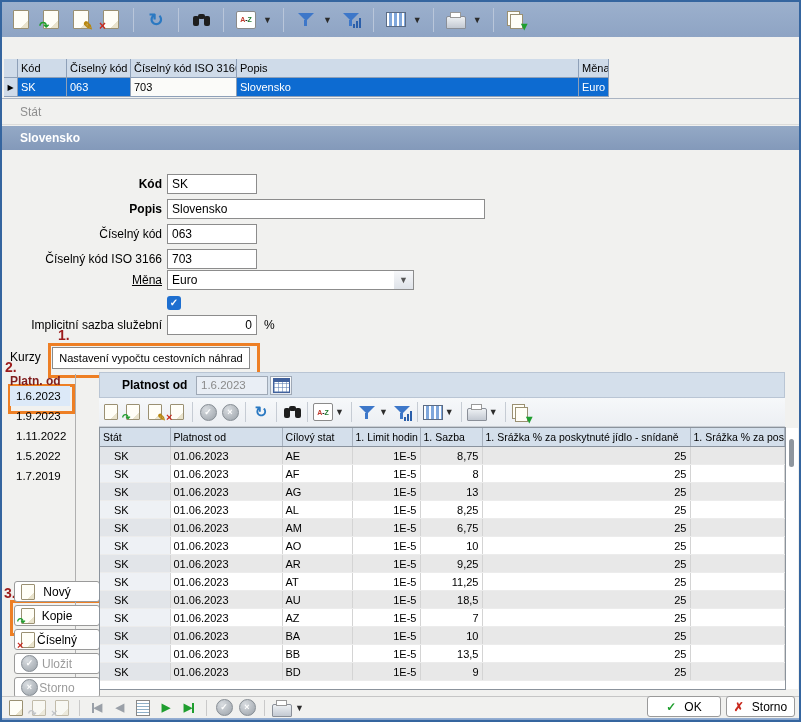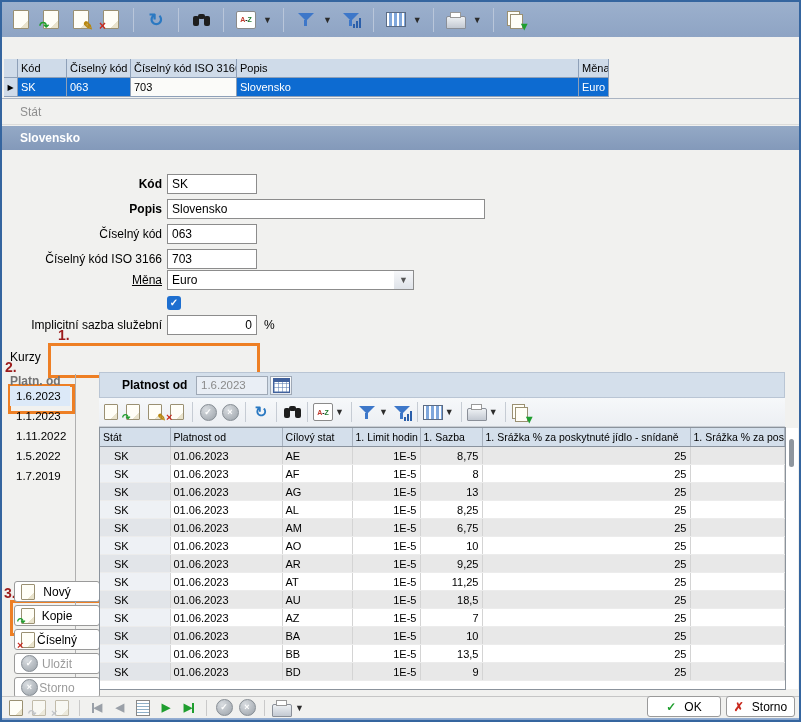--- a/index.html
+++ b/index.html
@@ -76,21 +76,21 @@
   .combo-btn{position:absolute;width:20px;height:20px;box-sizing:border-box;border:1px solid #8c8c8c;border-left:none;background:linear-gradient(#f6f7f9,#dfe3e9);color:#555;font-size:9px;display:flex;align-items:center;justify-content:center;}
   .chk{position:absolute;width:14px;height:14px;background:#1e6fd0;border-radius:3px;color:#fff;font-size:10px;font-weight:bold;display:flex;align-items:center;justify-content:center;line-height:1;}
   .ftext{position:absolute;font-size:12px;color:#000;line-height:20px;}
   
   .tab-kurzy{left:8px;top:348px;font-size:12px;color:#000;}
   .tab-sel{left:50px;top:345px;width:198px;height:22px;background:#fff;border:1px solid #8a8a8a;box-sizing:border-box;font-size:11px;display:flex;align-items:center;justify-content:center;white-space:nowrap;}
   
   .annbox{position:absolute;border:3px solid #ee7f24;pointer-events:none;}
   .annnum{position:absolute;color:#9c1b1b;font-weight:bold;font-size:14px;line-height:1;}
   
-  .vhead{left:8px;top:372px;font-size:12px;font-weight:bold;color:#737373;border-bottom:1px solid #555;padding-bottom:1px;}
+  .vhead{left:8px;top:372px;font-size:12px;font-weight:bold;color:#7f1d1d;border-bottom:1px solid #555;padding-bottom:1px;}
   .vlist{left:8px;top:384px;width:60px;font-size:11.5px;}
   .vdate{height:20px;line-height:20px;padding-left:6px;color:#000;white-space:nowrap;}
   .vdate.sel{background:#dce9f8;}
   .splitter{left:73px;top:372px;width:1px;height:316px;background:#b0b0b0;}
   
   .sbtn{position:absolute;left:12px;width:86px;height:21px;box-sizing:border-box;background:#fff;border:1px solid #9a9a9a;border-radius:3px;font-size:12px;display:flex;align-items:center;justify-content:center;gap:5px;color:#000;}
   .sbtn .bicon{position:absolute;left:6px;display:inline-flex;}
   .sbtn.dis{color:#9b9b9b;}
   
   .pstrip{left:97px;top:370px;width:686px;height:26px;background:#d4dfeb;border:1px solid #b9c5d4;box-sizing:border-box;}
@@ -226,32 +226,33 @@
   <span class="finput" style="left:165px;top:247px;width:90px;">703</span>
   <span class="flabel u" style="left:2px;top:268px;">Měna</span>
   <span class="finput" style="left:165px;top:268px;width:228px;">Euro</span>
   <span class="combo-btn" style="left:392px;top:268px;">▼</span>
   <span class="chk" style="left:165px;top:294px;">✓</span>
   <span class="flabel" style="left:2px;top:313px;">Implicitní sazba služební</span>
   <span class="finput" style="left:165px;top:313px;width:90px;text-align:right;">0</span>
   <span class="ftext" style="left:262px;top:313px;">%</span>
 
   <span class="abs tab-kurzy">Kurzy</span>
+  <div class="abs tab-sel">Nastavení vypočtu cestovních náhrad</div>
 
   <span class="annnum" style="left:56px;top:326px;">1.</span>
   <div class="annbox" style="left:46px;top:341px;width:206px;height:29px;"></div>
   <span class="annnum" style="left:3px;top:358px;">2.</span>
   <div class="annbox" style="left:6px;top:382px;width:61px;height:24px;"></div>
   <span class="annnum" style="left:2px;top:584px;">3.</span>
   <div class="annbox" style="left:8px;top:598px;width:94px;height:30px;"></div>
 
   <span class="abs vhead">Platn. od</span>
   <div class="abs vlist">
       <div class="vdate sel">1.6.2023</div>
-      <div class="vdate">1.1.2023</div>
+      <div class="vdate">1.9.2023</div>
       <div class="vdate">1.11.2022</div>
       <div class="vdate">1.5.2022</div>
       <div class="vdate">1.7.2019</div>
     </div>
   <div class="abs splitter"></div>
 
   <div class="sbtn" style="top:579px;">
       <span class="bicon">
         <span class="ipage sm"></span>
       </span>

